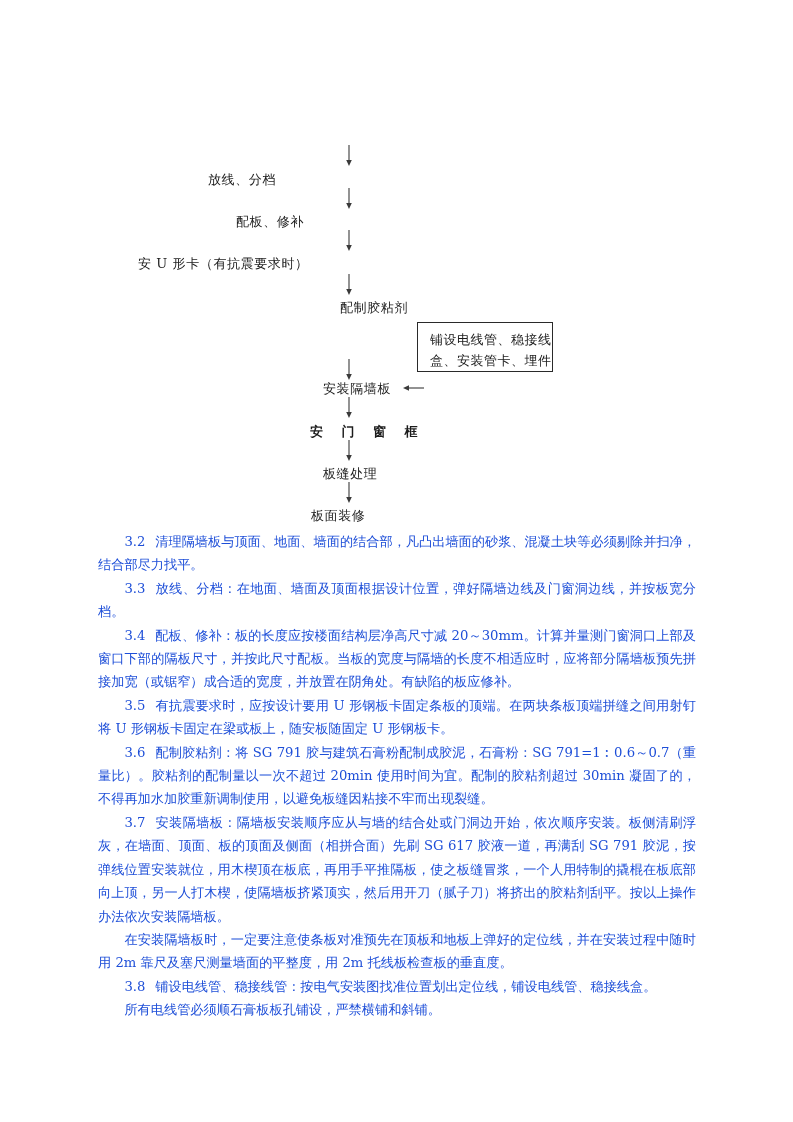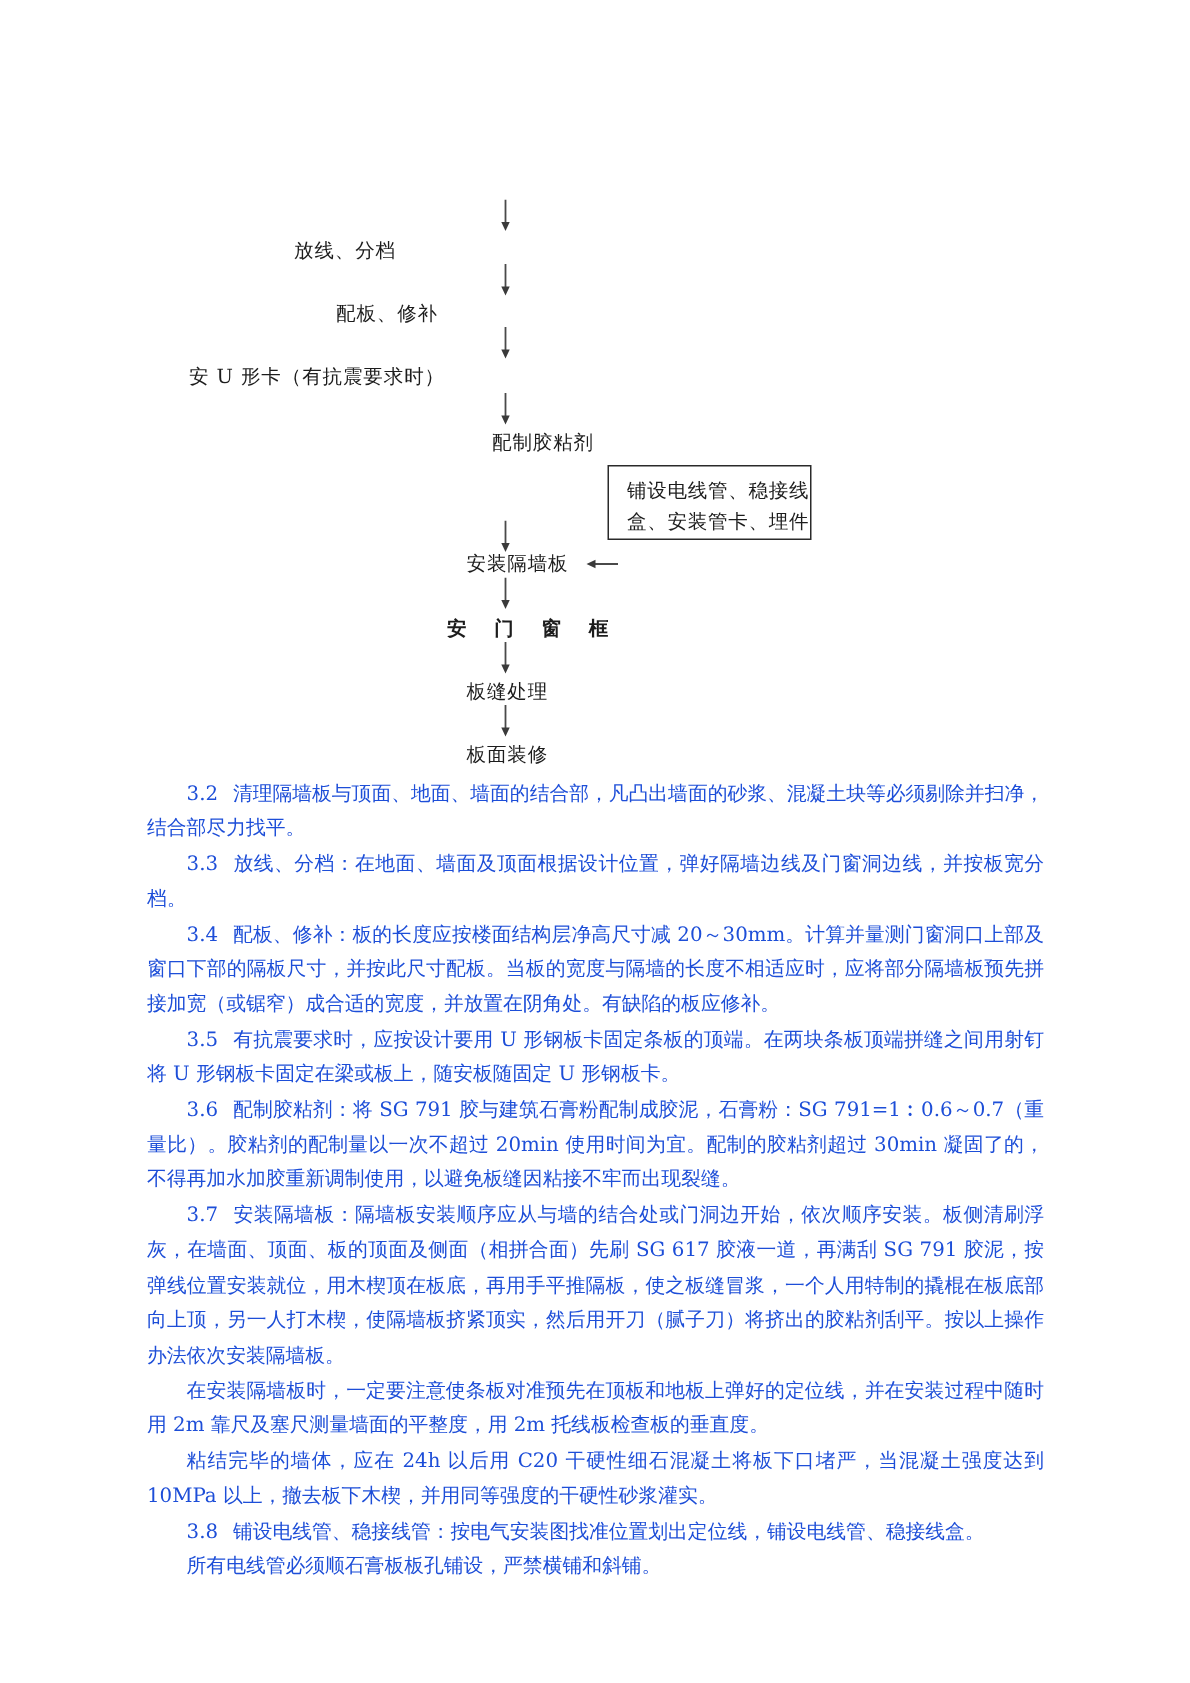--- a/index.html
+++ b/index.html
@@ -21,21 +21,21 @@
     width: 793px;
     height: 1122px;
     box-sizing: border-box;
   }
 
   
   .flowchart {
     position: relative;
     width: 763px;
     height: 380px;
-    margin: 0;
+    margin: 12px;
   }
 
   .fc-node {
     position: absolute;
     font-family: "DejaVu Serif", "Liberation Serif", serif;
     font-size: 13px;
     line-height: 18px;
     color: #1c1c1c;
     white-space: nowrap;
     letter-spacing: 0.6px;
@@ -182,21 +182,21 @@
 
     <div class="fc-node" style="left:311px; top:453px;">板缝处理</div>
 
     <div class="fc-arrow" style="left:331px; top:470px;">
       <svg width="12" height="22" viewBox="0 0 12 22">
           <line x1="6" y1="0" x2="6" y2="17" stroke="#4a4a4a" stroke-width="1.2"></line>
           <polygon points="6,21 3.2,15 8.8,15" fill="#3a3a3a"></polygon>
         </svg>
     </div>
 
-    <div class="fc-node" style="left:311px; top:495px;">板面装修</div>
+    <div class="fc-node" style="left:299px; top:495px;">板面装修</div>
 
   </div>
 
   <div class="body-text">
 
     <p>
       <span class="num sec-no">3.2</span><span>清理隔墙板与顶面、地面、墙面的结合部，凡凸出墙面的砂浆、混凝土块等必须剔除并扫净，结合部尽力找平。</span>
     </p>
 
     <p>
@@ -216,23 +216,20 @@
     </p>
 
     <p>
       <span class="num sec-no">3.7</span><span>安装隔墙板：隔墙板安装顺序应从与墙的结合处或门洞边开始，依次顺序安装。板侧清刷浮灰，在墙面、顶面、板的顶面及侧面（相拼合面）先刷 SG 617 胶液一道，再满刮 SG 791 胶泥，按弹线位置安装就位，用木楔顶在板底，再用手平推隔板，使之板缝冒浆，一个人用特制的撬棍在板底部向上顶，另一人打木楔，使隔墙板挤紧顶实，然后用开刀（腻子刀）将挤出的胶粘剂刮平。按以上操作办法依次安装隔墙板。</span>
     </p>
 
     <p>
       <span>在安装隔墙板时，一定要注意使条板对准预先在顶板和地板上弹好的定位线，并在安装过程中随时用 2m 靠尺及塞尺测量墙面的平整度，用 2m 托线板检查板的垂直度。</span>
     </p>
 
-    <p>
-      <span>粘结完毕的墙体，应在 24h 以后用 C20 干硬性细石混凝土将板下口堵严，当混凝土强度达到 10MPa 以上，撤去板下木楔，并用同等强度的干硬性砂浆灌实。</span>
-    </p>
 
     <p>
       <span class="num sec-no">3.8</span><span>铺设电线管、稳接线管：按电气安装图找准位置划出定位线，铺设电线管、稳接线盒。</span>
     </p>
 
     <p>
       <span>所有电线管必须顺石膏板板孔铺设，严禁横铺和斜铺。</span>
     </p>
 
   </div>

